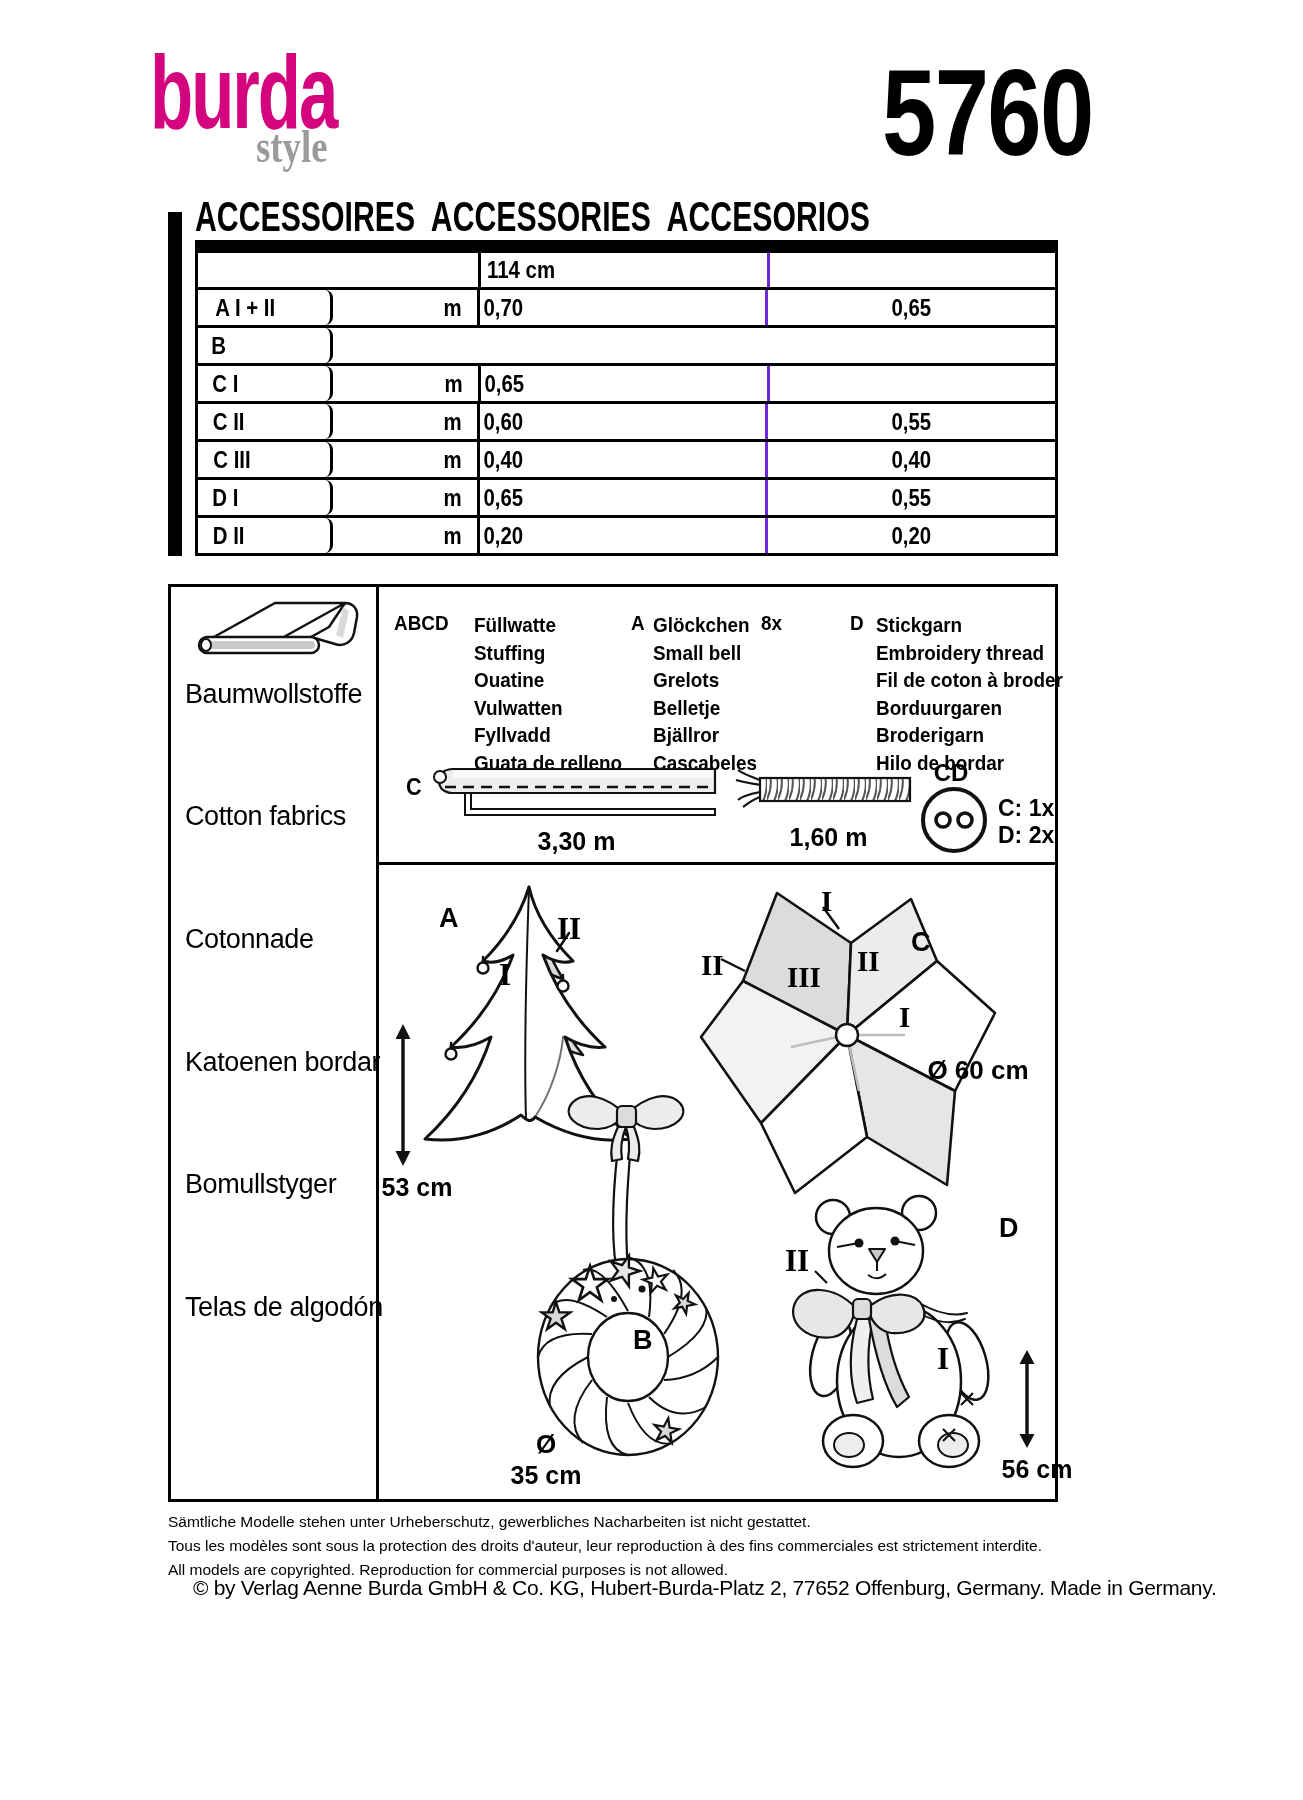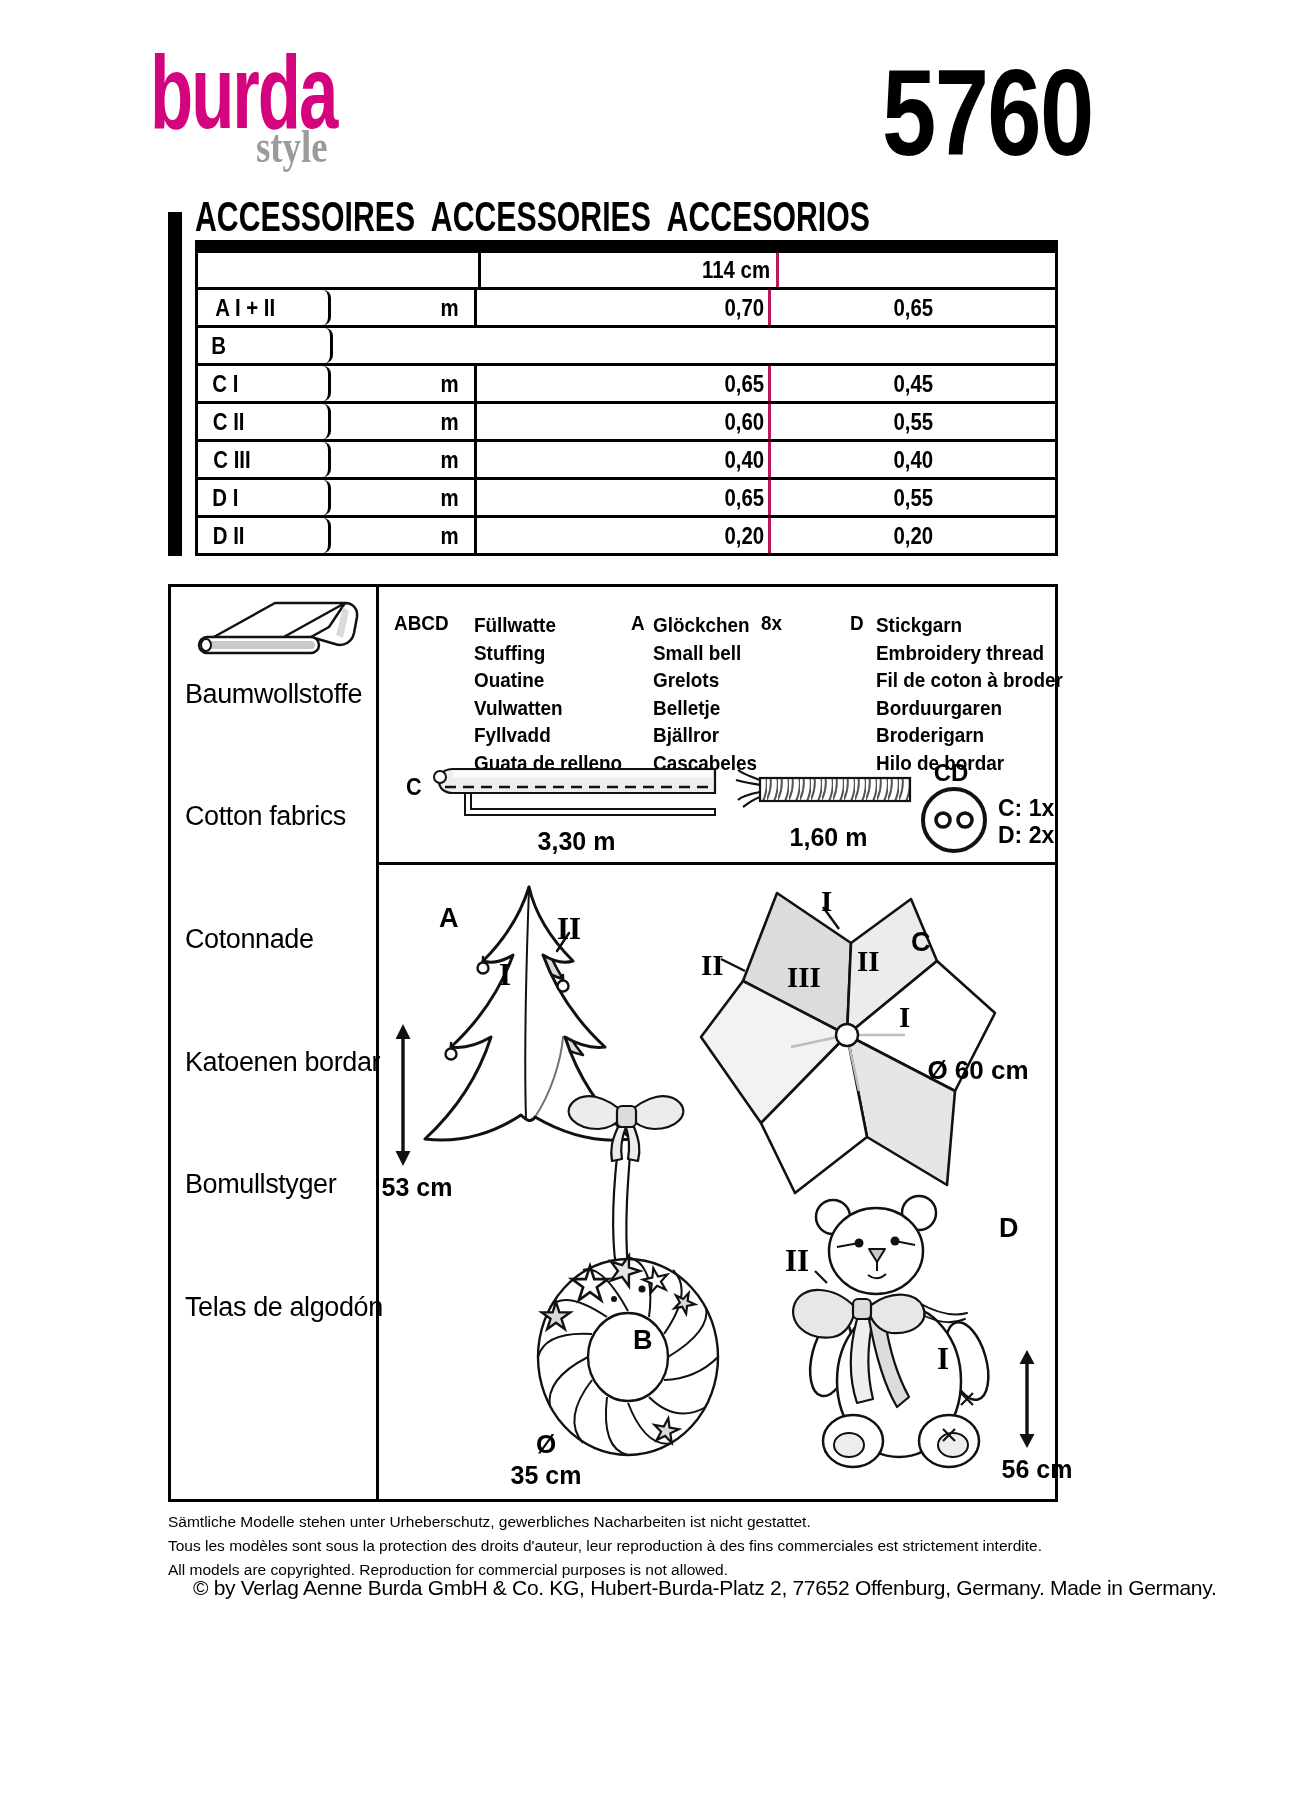--- a/index.html
+++ b/index.html
@@ -21,21 +21,21 @@
   
   .ftable{left:195px;top:240px;width:863px;}
   .tbar{height:13px;background:#000;}
   .trow{display:flex;height:38px;border-bottom:3px solid #000;align-items:center;
         border-left:3px solid #000;border-right:3px solid #000;box-sizing:border-box;
         font-size:24px;font-weight:bold;}
   .thead{height:37px;}
   .cell{height:100%;display:flex;align-items:center;box-sizing:border-box;}
   .c1{width:135px;border-right:3px solid #000;padding-left:12px;border-radius:8px;}
   .c2{width:148px;border-right:3px solid #000;justify-content:flex-end;padding-right:14px;}
-  .c3{width:289px;border-right:3px solid #be185d;justify-content:flex-end;margin-left:9px;}
+  .c3{width:289px;border-right:3px solid #6d28d9;justify-content:flex-start;}
   .c4{width:288px;justify-content:center;}
   .c12{width:283px;border-right:3px solid #000;}
   .cB{width:725px;position:relative;}
   .remn{position:absolute;top:50%;transform:translate(-50%,-50%) scaleX(.85);font-size:20px;white-space:pre;}
 
   
   .panel{left:168px;top:584px;width:890px;height:918px;border:3px solid #000;box-sizing:border-box;}
   .vdiv{position:absolute;left:205px;top:0;width:3px;height:100%;background:#000;}
   .hdiv{position:absolute;left:205px;top:275px;width:682px;height:3px;background:#000;}
   .fabric-label{position:absolute;left:14px;font-size:27px;letter-spacing:-.4px;white-space:nowrap;}
@@ -94,23 +94,20 @@
     </div>
     <div class="trow">
       <div class="cell c1">
           <span class="condc">C I</span>
         </div>
       <div class="cell c2">
           <span class="condc">m</span>
         </div>
       <div class="cell c3">
           <span class="condc">0,65</span>
-        </div>
-      <div class="cell c4">
-          <span class="condc">0,45</span>
         </div>
     </div>
     <div class="trow">
       <div class="cell c1">
           <span class="condc">C II</span>
         </div>
       <div class="cell c2">
           <span class="condc">m</span>
         </div>
       <div class="cell c3">

